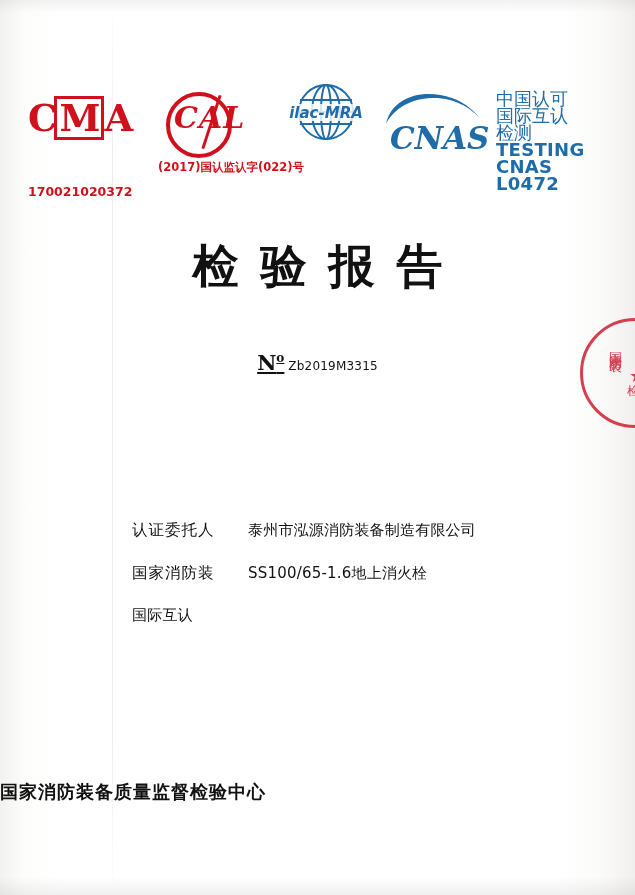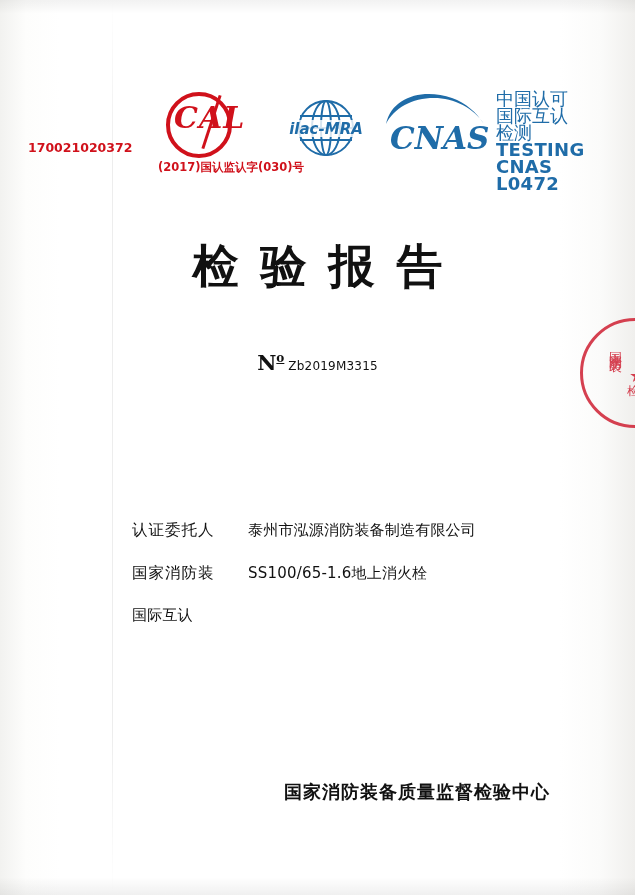--- a/index.html
+++ b/index.html
@@ -120,21 +120,21 @@
     font-weight: 700;
     font-size: 11.5px;
     color: #d0111b;
     margin-top: 6px;
     white-space: nowrap;
   }
 
   
   .ilac {
     position: absolute;
-    left: 246px; top: 16px;
+    left: 246px; top: 0;
     width: 104px; height: 64px;
   }
   .ilac svg { display:block; }
 
   
   .cnas {
     position: absolute;
     left: 352px; top: 8px;
     width: 112px;
   }
@@ -189,20 +189,21 @@
     width: 635px;
     text-align: center;
     white-space: nowrap;
   }
   .report-no .no-glyph {
     font-family: "DejaVu Serif", "Liberation Serif", serif;
     font-weight: 700;
     font-size: 21px;
     color: #111;
     vertical-align: baseline;
+    text-decoration: underline;
   }
   .report-no .no-glyph sup {
     font-size: 12px;
     vertical-align: super;
     text-decoration: underline;
   }
   .report-no .no-value {
     font-family: "DejaVu Sans", "Liberation Sans", sans-serif;
     font-size: 12px;
     color: #111;
@@ -271,49 +272,52 @@
     font-size: 15px;
     color: #111111;
     letter-spacing: 0.2px;
   }
 
   
   .footer-org {
     position: absolute;
     left: 0; top: 780px;
     width: 550px;
-    text-align: right;
+    text-align: left;
     font-family: "DejaVu Sans", "Liberation Sans", sans-serif;
     font-weight: 700;
     font-size: 18px;
     color: #111111;
     letter-spacing: 1px;
   }
 </style>
 </head>
 <body>
 
 <div class="page">
   <div class="page-fold"></div>
   <div class="edge-shadow-top"></div>
   <div class="edge-shadow-bottom"></div>
 
   <div class="logo-row">
 
     <div class="cma">
+      <div class="cma-mark">
+        C<span class="boxed">M</span>A
+      </div>
       <div class="cma-num">170021020372</div>
     </div>
 
     <div class="cal">
       <div class="cal-ring">
         <div class="circ"></div>
         <div class="letters">CAL</div>
         <div class="tail"></div>
       </div>
-      <div class="cal-text">(2017)国认监认字(030)号</div>
+      <div class="cal-text">(2017)国认监认字(022)号</div>
     </div>
 
     <div class="ilac">
       <svg width="104" height="64" viewBox="0 0 104 64">
         <g fill="none" stroke="#1f6ca8" stroke-width="2">
           <circle cx="52" cy="30" r="27"></circle>
           <ellipse cx="52" cy="30" rx="14" ry="27"></ellipse>
           <ellipse cx="52" cy="30" rx="5" ry="27"></ellipse>
           <path d="M26 18 H78"></path>
           <path d="M22 30 H82"></path>

